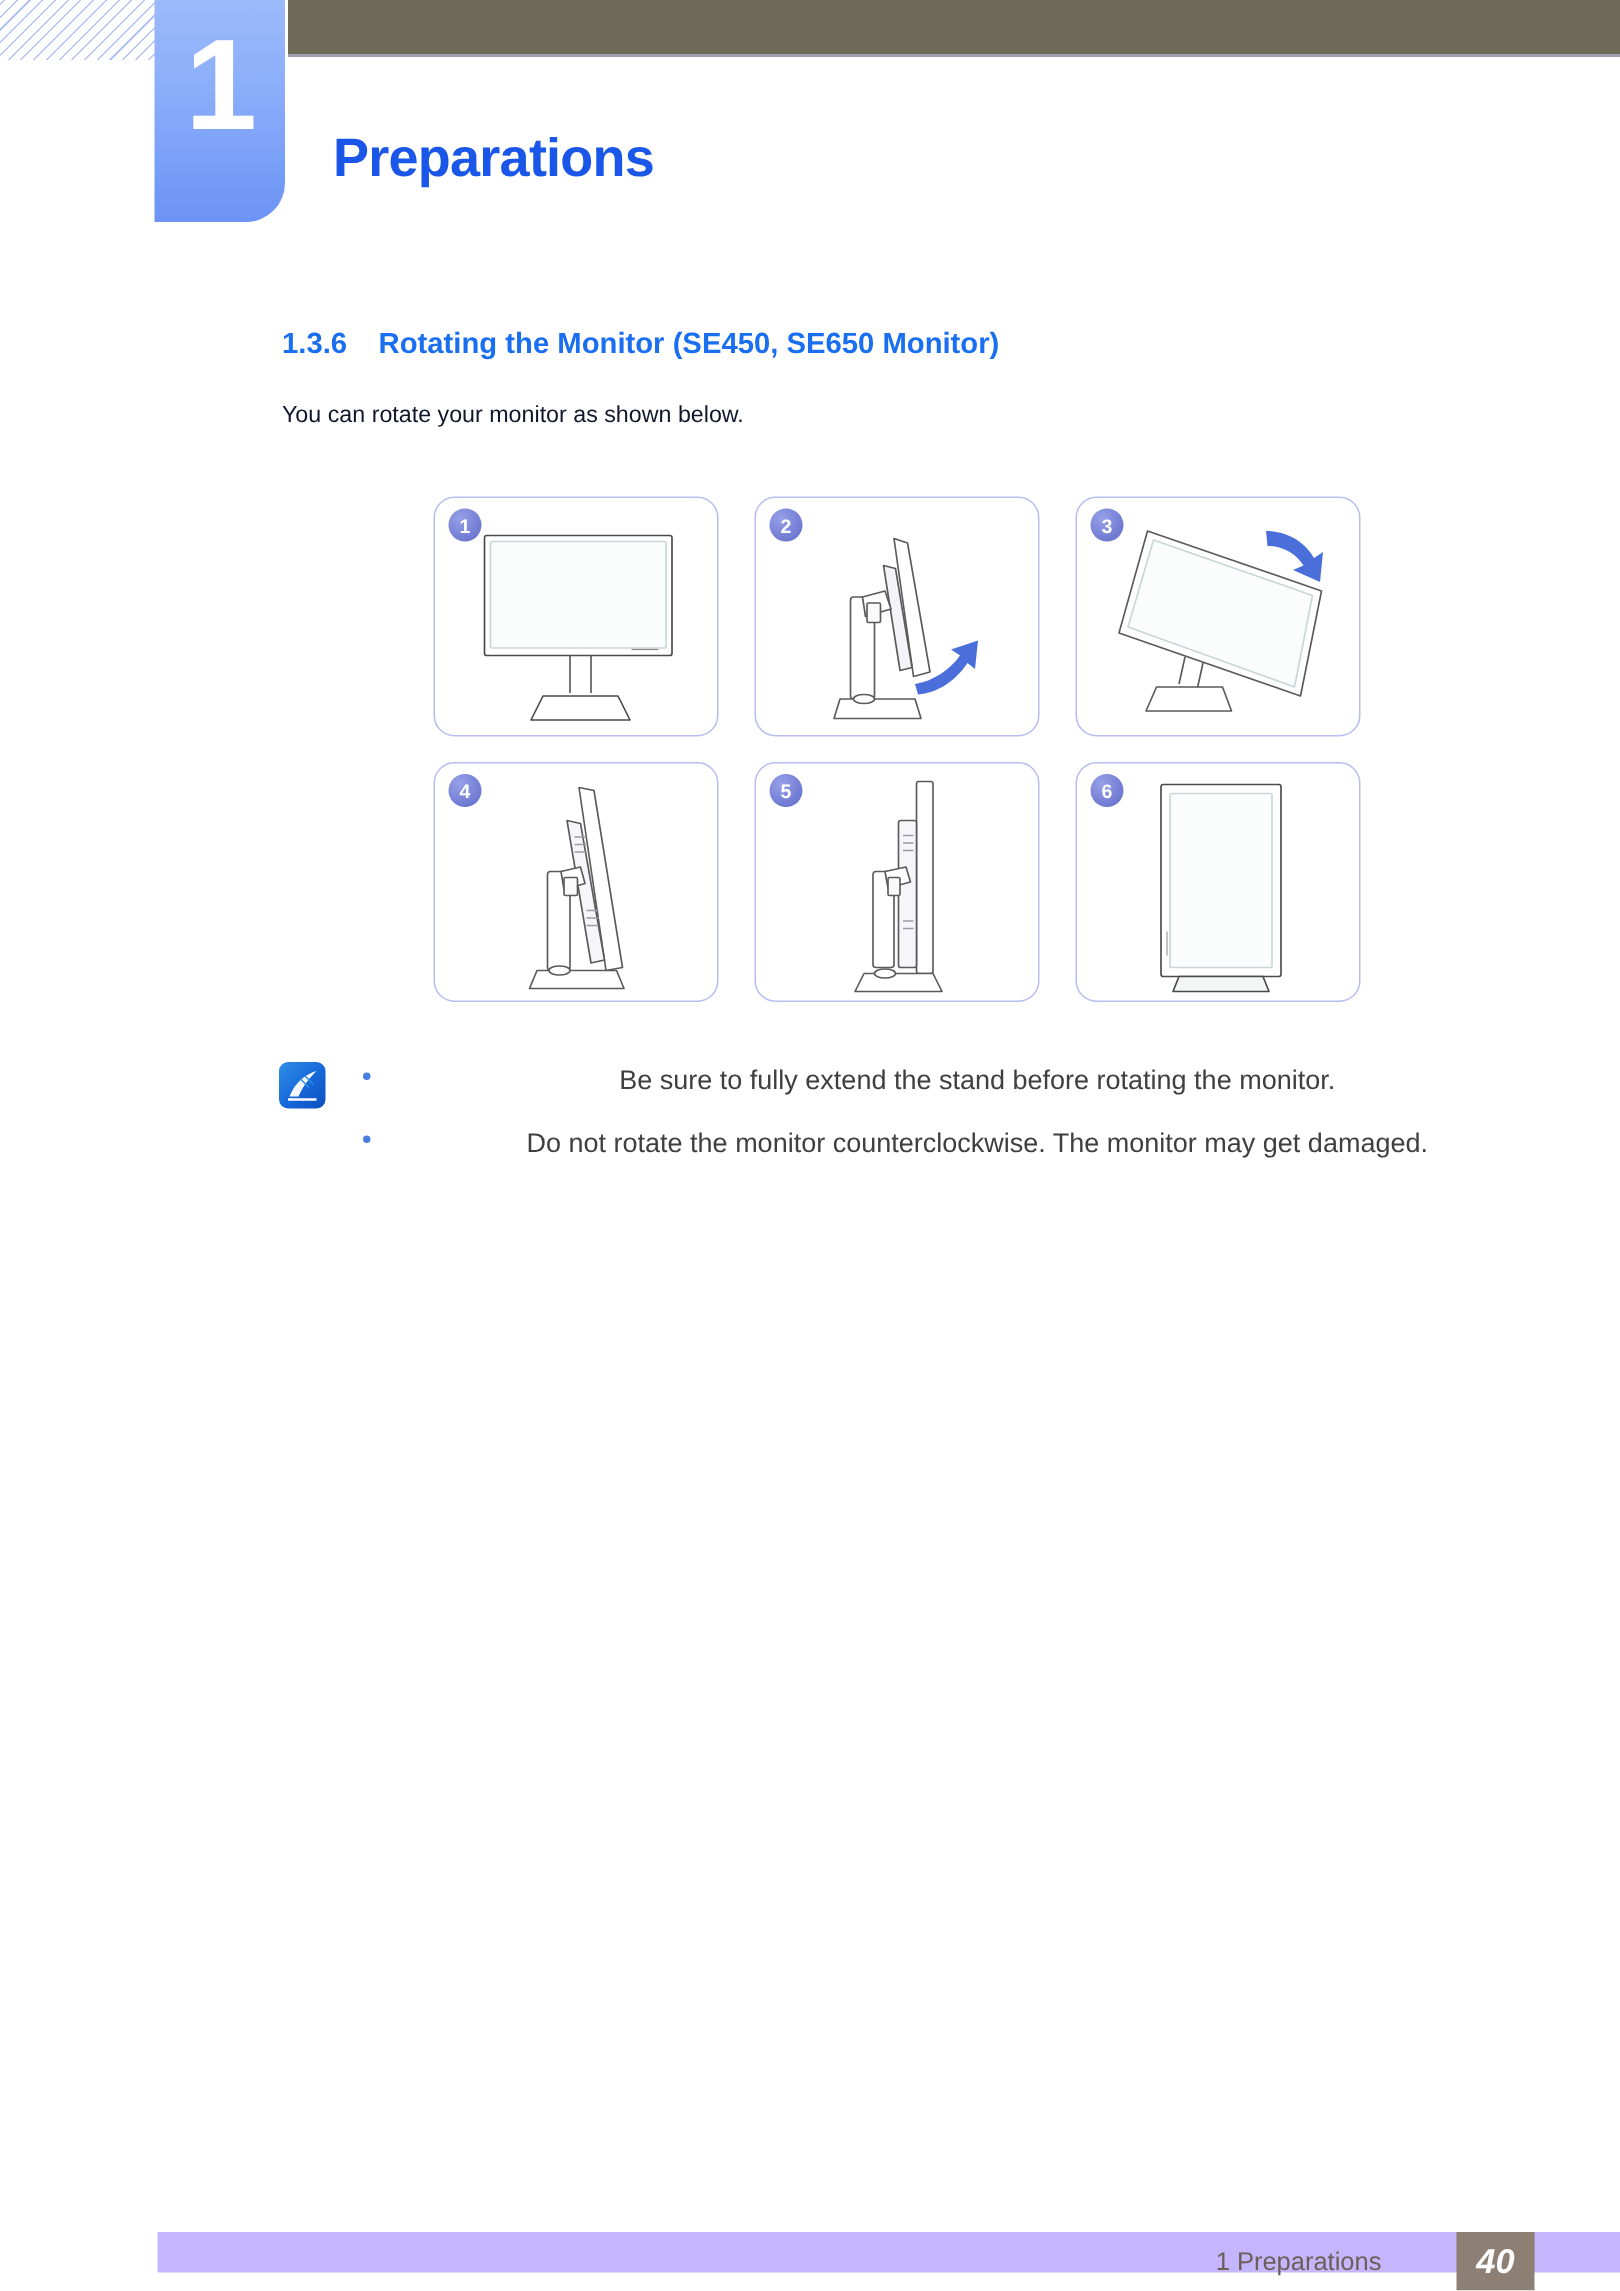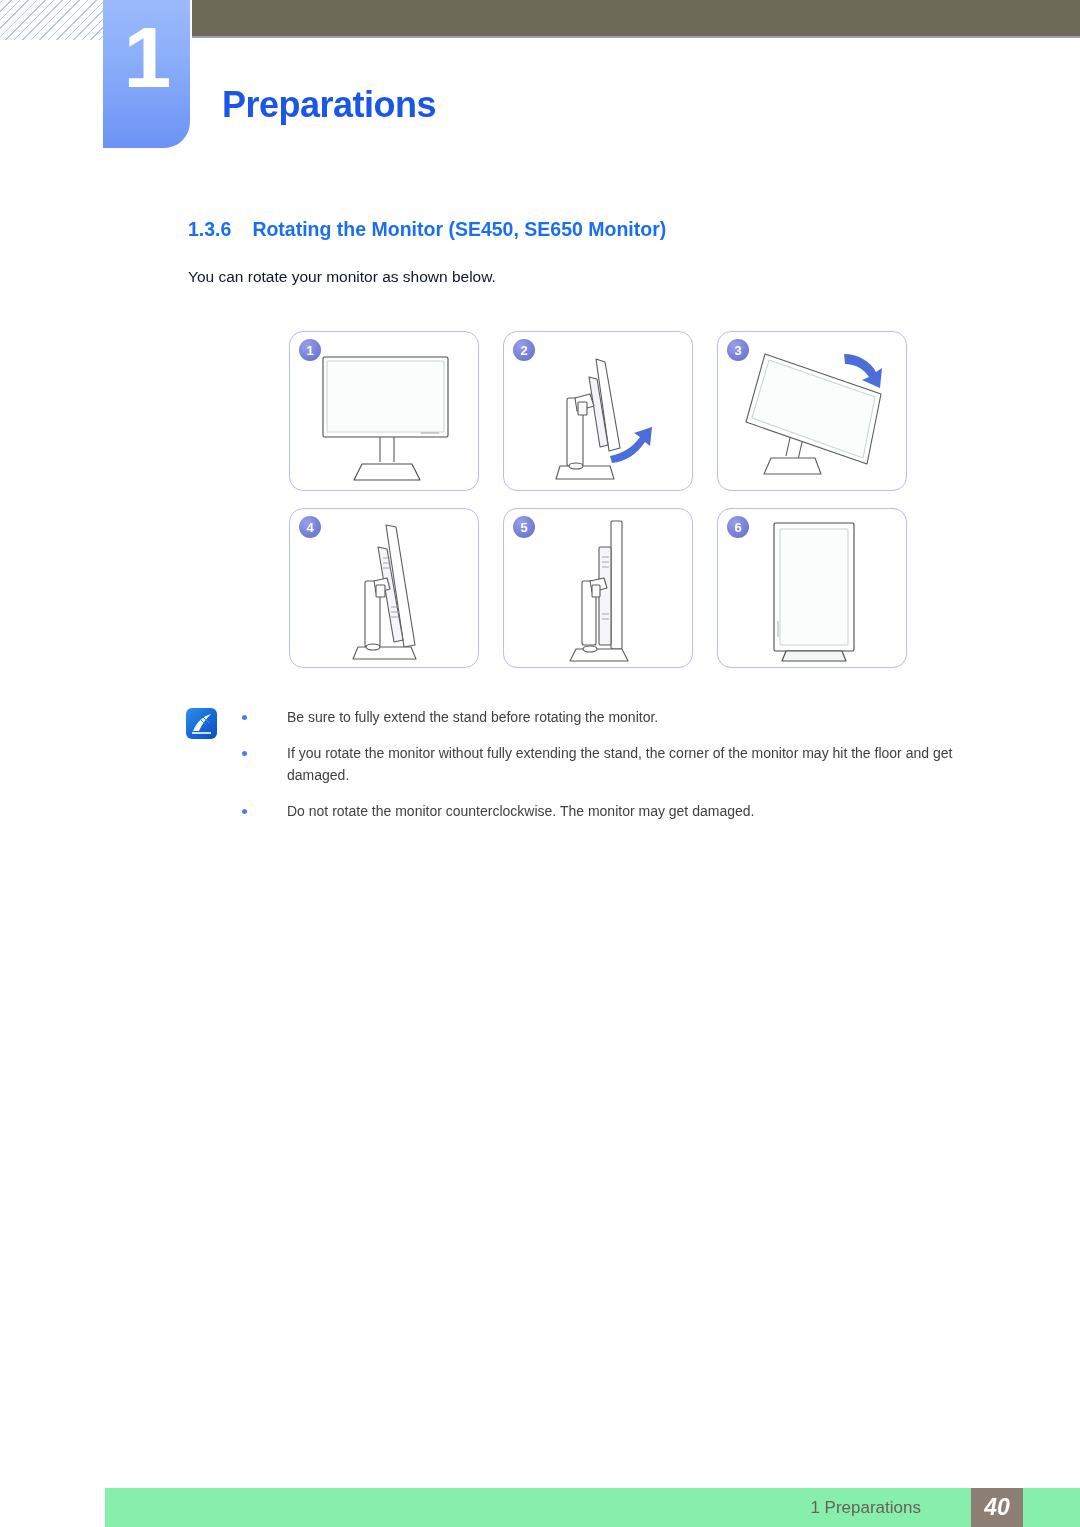--- a/index.html
+++ b/index.html
@@ -147,42 +147,43 @@
     background: linear-gradient(135deg, #2f8ee8 0%, #1667d8 55%, #0d4fc0 100%);
   }
   .note-icon svg { display: block; }
   .note-list {
     position: absolute;
     left: 56px; top: 0;
     width: 774px;
   }
   .note-item {
     position: relative;
-    font-size: 14px;
+    font-size: 18px;
     color: #3f3f3f;
     line-height: 1.62;
     margin-bottom: 13px;
     padding-left: 45px;
+    text-align: center;
   }
   .note-bullet {
     position: absolute;
     left: 0; top: 9px;
     width: 5px;
     height: 5px;
     border-radius: 50%;
     background: #4a7fe0;
   }
 
   
   .footer {
     position: absolute;
     left: 105px; top: 1488px;
     width: 975px;
-    height: 39px;
-    background: #86efac;
+    height: 27px;
+    background: #c4b5fd;
   }
   .footer-label {
     position: absolute;
     right: 159px; top: 10px;
     font-size: 17px;
     color: #6b5f57;
     white-space: nowrap;
   }
   .footer-page {
     position: absolute;
@@ -334,24 +335,20 @@
       <path d="M14 11 L20 17 M17 9 L23 15" stroke="#2f8ee8" stroke-width="1" fill="none"></path>
     </svg>
   </div>
   <div class="note-list">
     <div class="note-item">
       <span class="note-bullet"></span>
       <span>Be sure to fully extend the stand before rotating the monitor.</span>
     </div>
     <div class="note-item">
       <span class="note-bullet"></span>
-      <span>If you rotate the monitor without fully extending the stand, the corner of the monitor may hit the floor and get damaged.</span>
-    </div>
-    <div class="note-item">
-      <span class="note-bullet"></span>
       <span>Do not rotate the monitor counterclockwise. The monitor may get damaged.</span>
     </div>
   </div>
 </div>
 
 <div class="footer">
   <div class="footer-label">1 Preparations</div>
   <div class="footer-page">40</div>
 </div>
 

